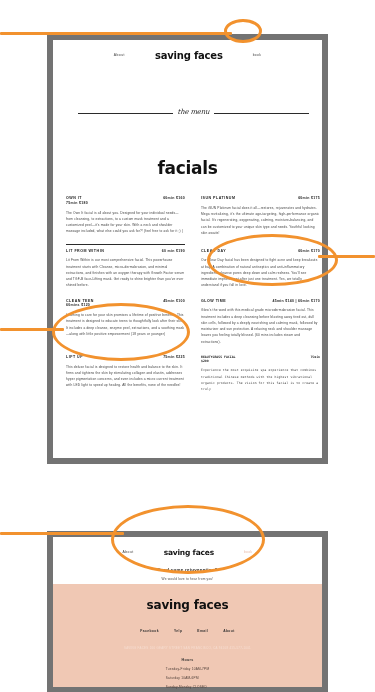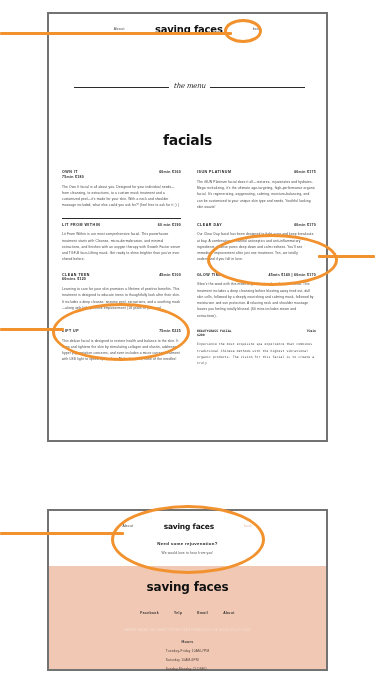--- a/index.html
+++ b/index.html
@@ -8,22 +8,23 @@
     background:#ffffff;
     font-family:"Liberation Sans",sans-serif;
     position:relative;overflow:hidden;
   }
   .stage{position:absolute;inset:0;}
 
   
   .panel{
     position:absolute;
     background:#ffffff;
-    border:2px solid #737373;
+    border:6px solid #737373;
     box-sizing:border-box;
+    margin-top:22px;
   }
   #panel-menu{left:47px;top:12px;width:281px;height:430px;}
   #panel-contact{left:47px;top:509px;width:281px;height:162px;}
 
   
   .nav{
     position:absolute;left:0;top:0;width:100%;height:30px;
     display:flex;align-items:center;justify-content:center;gap:30px;
   }
   .nav-link{
@@ -48,21 +49,21 @@
   .rule-line{flex:1;height:1px;background:#2b2b2b;position:relative;top:1px;}
   .script{
     font-family:"DejaVu Serif",serif;
     font-style:italic;font-size:7px;color:#1d1d1d;
     letter-spacing:-.2px;white-space:nowrap;
     transform:skewX(-6deg);
   }
 
   .facials-title{
     position:absolute;left:0;top:118px;width:100%;
-    text-align:center;font-size:14px;font-weight:700;color:#111;
+    text-align:center;font-size:17px;font-weight:700;color:#111;
     font-family:"DejaVu Sans",sans-serif;letter-spacing:-.3px;
   }
 
   
   .svc-grid{
     position:absolute;left:13px;top:152px;width:255px;
   }
   .svc-row{display:flex;gap:16px;}
   .svc-col{width:119px;box-sizing:border-box;}
   .svc{padding:4px 0 6px 0;}

